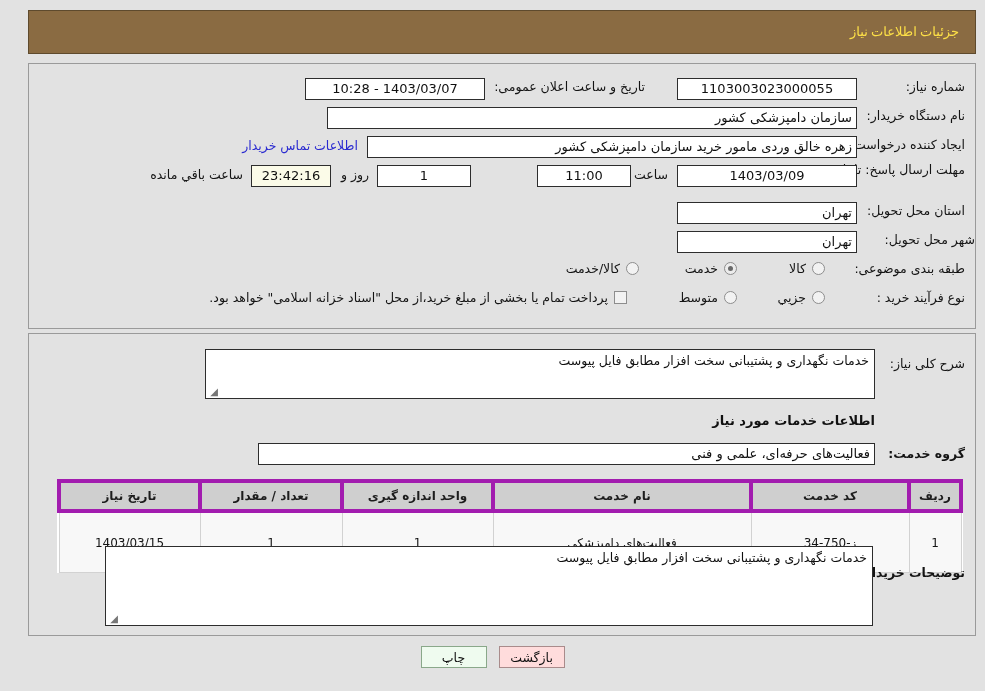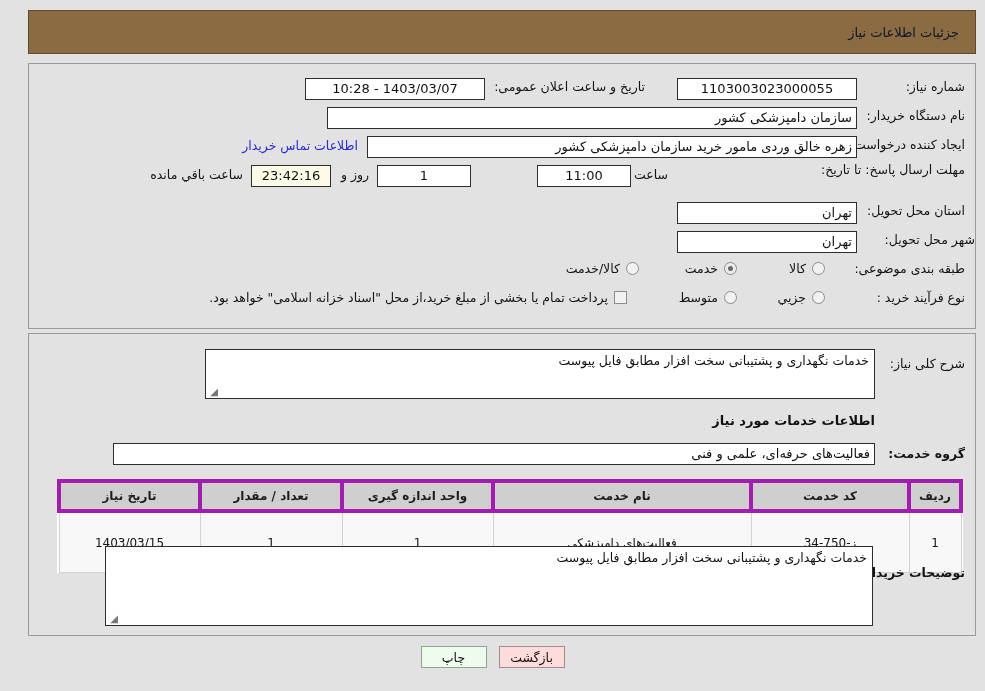--- a/index.html
+++ b/index.html
@@ -29,21 +29,21 @@
   #wm-shield{width:86px;height:96px;flex:none;}
   
   #page{position:relative;z-index:2;width:985px;height:691px;}
   .titlebar{
     position:absolute;left:28px;top:10px;width:948px;height:44px;
     background:#8a6b42;border:1px solid #5e4a2d;
     box-sizing:border-box;
     display:flex;align-items:center;justify-content:flex-start;
     padding-right:16px;
   }
-  .titlebar .t{color:#0f172a;font-size:13px;}
+  .titlebar .t{color:#fde047;font-size:13px;font-family:Liberation Serif, serif;}
   .panel{
     position:absolute;background:#e2e2e2;
     border:1px solid #9a9a9a;box-sizing:border-box;
   }
   #panel-top{left:28px;top:63px;width:948px;height:266px;}
   #panel-bottom{left:28px;top:333px;width:948px;height:303px;}
 
   
   .row{position:absolute;display:flex;align-items:center;}
   .lbl{font-size:12.5px;color:#141414;white-space:nowrap;}
@@ -151,20 +151,21 @@
     </div>
     <div class="fld right" style="position:absolute;right:118px;top:43px;width:530px;">سازمان دامپزشکی کشور</div>
 
     <div class="row" style="right:10px;top:73px;">
       <span class="lbl">ایجاد کننده درخواست:</span>
     </div>
     <div class="fld right" style="position:absolute;right:118px;top:72px;width:490px;">زهره خالق وردی مامور خرید سازمان دامپزشکی کشور</div>
     <div style="position:absolute;right:617px;top:74px;" class="link">اطلاعات تماس خریدار</div>
 
     <div style="position:absolute;right:10px;top:98px;width:104px;" class="lbl2">مهلت ارسال پاسخ: تا تاریخ:</div>
+    <div class="fld center" style="position:absolute;right:118px;top:101px;width:180px;">1403/03/09</div>
     <div style="position:absolute;right:307px;top:103px;" class="plain">ساعت</div>
     <div class="fld center" style="position:absolute;right:344px;top:101px;width:94px;">11:00</div>
     <div class="fld center" style="position:absolute;right:504px;top:101px;width:94px;">1</div>
     <div style="position:absolute;right:606px;top:103px;" class="plain">روز و</div>
     <div class="fld cream center" style="position:absolute;right:644px;top:101px;width:80px;">23:42:16</div>
     <div style="position:absolute;right:732px;top:103px;" class="plain">ساعت باقي مانده</div>
 
     <div class="row" style="right:10px;top:139px;">
       <span class="lbl">استان محل تحویل:</span>
     </div>
@@ -212,21 +213,21 @@
 
     <div style="position:absolute;right:10px;top:22px;" class="lbl">شرح کلی نیاز:</div>
     <div class="ta" style="position:absolute;right:100px;top:15px;width:670px;height:50px;">
       <span>خدمات نگهداری و پشتیبانی سخت افزار مطابق فایل پیوست</span>
       <span class="grip">◢</span>
     </div>
 
     <div class="sect-h" style="position:absolute;right:100px;top:79px;">اطلاعات خدمات مورد نیاز</div>
 
     <div class="lbl" style="position:absolute;right:10px;top:112px;font-weight:bold;">گروه خدمت:</div>
-    <div class="fld right" style="position:absolute;right:100px;top:109px;width:762px;">فعالیت‌های حرفه‌ای، علمی و فنی</div>
+    <div class="fld right" style="position:absolute;right:100px;top:109px;width:617px;">فعالیت‌های حرفه‌ای، علمی و فنی</div>
 
     <table class="items" style="right:12px;top:145px;width:906px;">
       <thead>
         <tr>
           <th style="width:36px;">ردیف</th>
           <th style="width:142px;">کد خدمت</th>
           <th>نام خدمت</th>
           <th style="width:135px;">واحد اندازه گیری</th>
           <th style="width:126px;">تعداد / مقدار</th>
           <th style="width:125px;">تاریخ نیاز</th>

